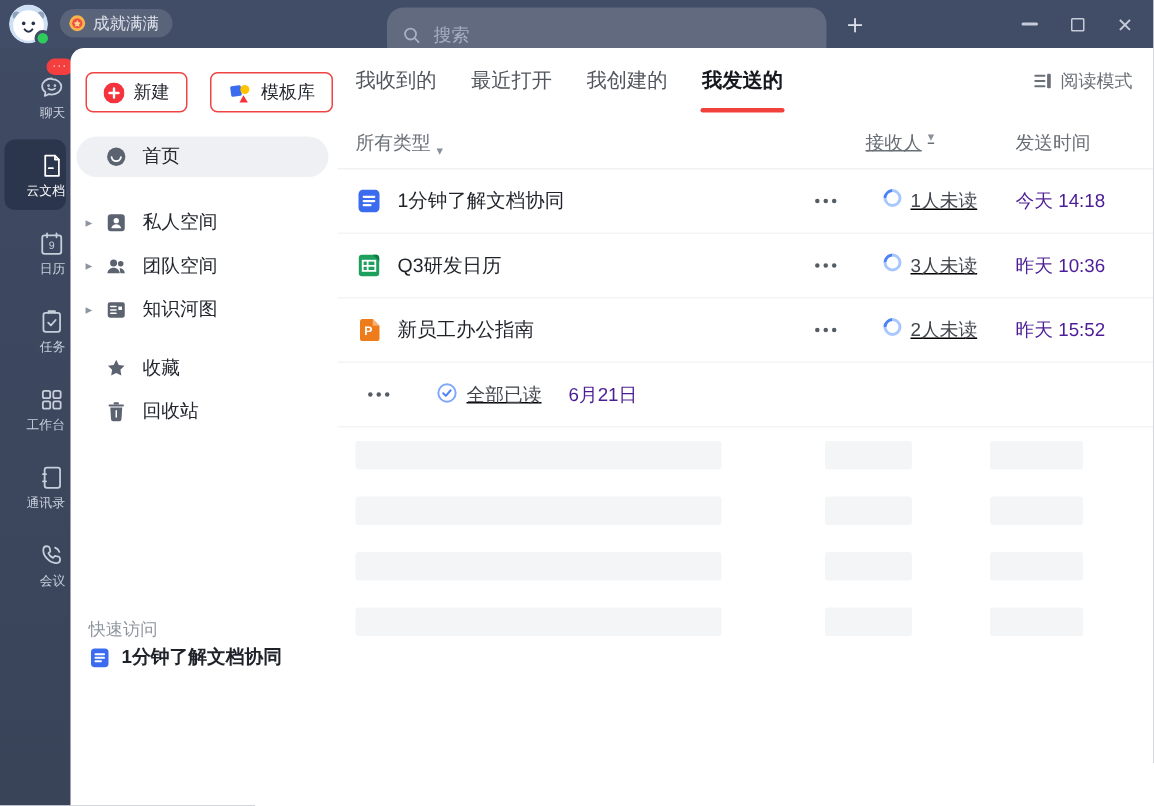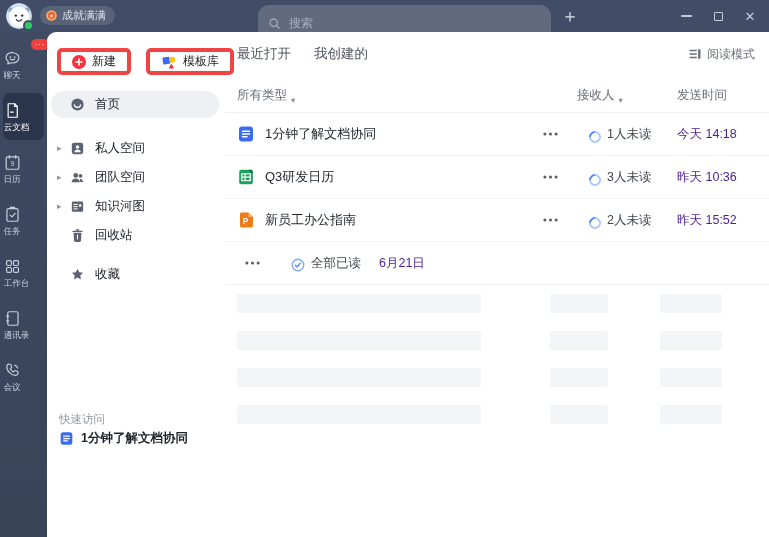--- a/index.html
+++ b/index.html
@@ -23,35 +23,35 @@
   .win-controls{position:absolute;right:12px;top:0;height:32px;display:flex;align-items:center;gap:18px;}
   .wc{display:flex;align-items:center;justify-content:center;width:14px;height:14px;cursor:pointer;}
   .wc-min-bar{width:11px;height:2px;background:#c6ccd8;border-radius:1px;display:block;}
   .wc-max-box{width:9px;height:9px;border:1.5px solid #c6ccd8;border-radius:1px;display:block;}
   .wc-close{color:#c6ccd8;font-size:13px;line-height:1;}
 
   
   .rail{position:absolute;left:0;top:32px;bottom:0;width:47px;
     background:linear-gradient(180deg,#3f4a63,#394459);display:flex;flex-direction:column;
     align-items:center;padding-top:9px;}
-  .rail-item{width:41px;height:47px;border-radius:7px;display:flex;flex-direction:column;align-items:flex-start;
+  .rail-item{width:41px;height:47px;border-radius:7px;display:flex;flex-direction:column;align-items:flex-end;
     justify-content:center;gap:3px;margin-bottom:5px;color:#c8cfdc;position:relative;cursor:pointer;flex:none;}
   .rail-item.active{background:rgba(14,22,42,.38);color:#fff;}
   .rail-item svg{width:19px;height:19px;}
   .rail-label{font-size:9px;line-height:1;white-space:nowrap;transform:scale(.95);}
   .chat-badge{position:absolute;top:-2px;right:-5px;min-width:18px;height:11px;border-radius:6px;
     background:#f53f3f;color:#fff;font-size:7px;line-height:11px;text-align:center;padding:0 3px;letter-spacing:1px;}
 
   
   .content{position:absolute;left:47px;top:32px;right:0;bottom:0;background:#fff;border-top-left-radius:9px;}
 
   
   .panel{position:absolute;left:0;top:0;width:178px;bottom:0;}
   .panel-buttons{position:absolute;left:10px;top:16px;display:flex;gap:15px;}
-  .btn{height:27px;border:4px solid #ef4444;border-radius:5px;background:#fff;display:flex;align-items:center;
+  .btn{height:27px;border:1px solid #ef4444;border-radius:5px;background:#fff;display:flex;align-items:center;
     gap:6px;padding:0 11px;font-size:12px;color:#23272e;cursor:pointer;white-space:nowrap;}
   .panel-nav{position:absolute;left:0;top:59px;width:178px;}
   .nav-item{height:27px;display:flex;align-items:center;gap:9px;margin:0 6px 2px 4px;padding-left:18px;
     border-radius:14px;font-size:12.5px;color:#23272e;position:relative;cursor:pointer;}
   .nav-item.active{background:#eef0f3;margin-bottom:17px;}
   .nav-item svg{width:17px;height:17px;flex:none;}
   .nav-caret{position:absolute;left:6px;font-size:9px;color:#8f959e;line-height:1;}
   .nav-item.group-gap{margin-top:12px;}
   .qa-title{position:absolute;left:12px;top:380px;font-size:11.5px;color:#9096a0;}
   .qa-item{position:absolute;left:12px;top:398px;display:flex;align-items:center;gap:7px;font-size:12.5px;
@@ -65,21 +65,21 @@
     position:relative;cursor:pointer;white-space:nowrap;}
   .tab.active{color:#15181c;font-weight:bold;}
   .tab.active::after{content:"";position:absolute;left:-1px;right:-1px;bottom:1px;height:3px;border-radius:2px;
     background:#f2403d;}
   .read-mode{margin-left:auto;display:flex;align-items:center;gap:5px;font-size:12px;color:#6a7077;cursor:pointer;white-space:nowrap;}
 
   .table-header{height:34px;margin-top:3px;display:flex;align-items:center;padding:0 14px 0 12px;
     border-bottom:1px solid #eff1f3;font-size:12.5px;color:#6a7077;}
   .th-title{flex:1;display:flex;align-items:flex-end;gap:4px;cursor:pointer;}
   .cell-more{width:30px;display:flex;align-items:center;justify-content:center;}
-  .cell-status{width:102px;display:flex;align-items:flex-end;gap:4px;}
+  .cell-status{width:102px;display:flex;align-items:flex-start;gap:4px;text-decoration:underline;}
   .table-header .cell-status{padding-left:12px;cursor:pointer;}
   .cell-time{width:88px;padding-left:10px;}
   .caret{font-size:8.5px;color:#8b9199;line-height:1;}
 
   .row{height:43px;display:flex;align-items:center;padding:0 14px 0 12px;border-bottom:1px solid #f3f4f6;cursor:pointer;}
   .row-title{flex:1;display:flex;align-items:center;gap:10px;min-width:0;}
   .row-title svg{width:18px;height:18px;flex:none;}
   .row-title span{font-size:13px;color:#1f2329;font-weight:500;white-space:nowrap;overflow:hidden;}
   .more-btn{width:22px;height:22px;display:flex;align-items:center;justify-content:center;cursor:pointer;border-radius:4px;}
   .row .cell-status{padding-left:24px;gap:6px;}
@@ -269,56 +269,62 @@
         <div class="nav-item">
           <span class="nav-caret">▸</span>
           <svg viewBox="0 0 24 24">
             <rect x="4" y="5" width="16" height="14.5" rx="2" fill="#5b6270"></rect>
             <path d="M6.8 9h5M6.8 12.2h5M6.8 15.4h5" stroke="#fff" stroke-width="1.4" stroke-linecap="round"></path>
             <rect x="14" y="9" width="3.4" height="3.2" fill="#fff"></rect>
           </svg>
           <span>知识河图</span>
         </div>
 
+        <div class="nav-item group-gap">
+          <svg viewBox="0 0 24 24">
+            <path d="M12 4l2.4 4.9 5.4.8-3.9 3.8.9 5.4-4.8-2.5-4.8 2.5.9-5.4L4.2 9.7l5.4-.8z" fill="#5b6270"></path>
+          </svg>
+          <span>收藏</span>
+        </div>
+
         <div class="nav-item">
           <svg viewBox="0 0 24 24">
             <rect x="9.5" y="3" width="5" height="2.2" rx="1" fill="#5b6270"></rect>
             <rect x="4.8" y="5.2" width="14.4" height="1.9" rx=".9" fill="#5b6270"></rect>
             <path d="M6.4 8h11.2l-.7 11.1c-.1 1.1-1 1.9-2 1.9H9.1c-1.1 0-1.9-.8-2-1.9z" fill="#5b6270"></path>
             <path d="M12 11v6" stroke="#fff" stroke-width="1.4" stroke-linecap="round"></path>
           </svg>
           <span>回收站</span>
-        </div>
-
-        <div class="nav-item group-gap">
-          <svg viewBox="0 0 24 24">
-            <path d="M12 4l2.4 4.9 5.4.8-3.9 3.8.9 5.4-4.8-2.5-4.8 2.5.9-5.4L4.2 9.7l5.4-.8z" fill="#5b6270"></path>
-          </svg>
-          <span>收藏</span>
         </div>
       </div>
 
       <div class="qa-title">快速访问</div>
       <div class="qa-item">
         <svg viewBox="0 0 18 18">
           <rect x="2" y="1.5" width="14" height="15" rx="3" fill="#3b6cf0"></rect>
           <path d="M5.5 6.2h7M5.5 9h7M5.5 11.8h4.5" stroke="#fff" stroke-width="1.5" stroke-linecap="round"></path>
         </svg>
         <span>1分钟了解文档协同</span>
       </div>
     </div>
 
     <div class="main">
 
       <div class="tabs-row">
         <div class="tab">
+            <span>我收到的</span>
+          </div>
+        <div class="tab">
             <span>最近打开</span>
           </div>
         <div class="tab">
             <span>我创建的</span>
+          </div>
+        <div class="tab active">
+            <span>我发送的</span>
           </div>
         <div class="read-mode">
           <svg width="14" height="14" viewBox="0 0 16 16">
             <path d="M2.5 4h7M2.5 8h7M2.5 12h7" stroke="#6a7077" stroke-width="1.5" stroke-linecap="round"></path>
             <rect x="11.5" y="2.5" width="2.8" height="11" rx=".8" fill="#6a7077"></rect>
           </svg>
           <span>阅读模式</span>
         </div>
       </div>
 

